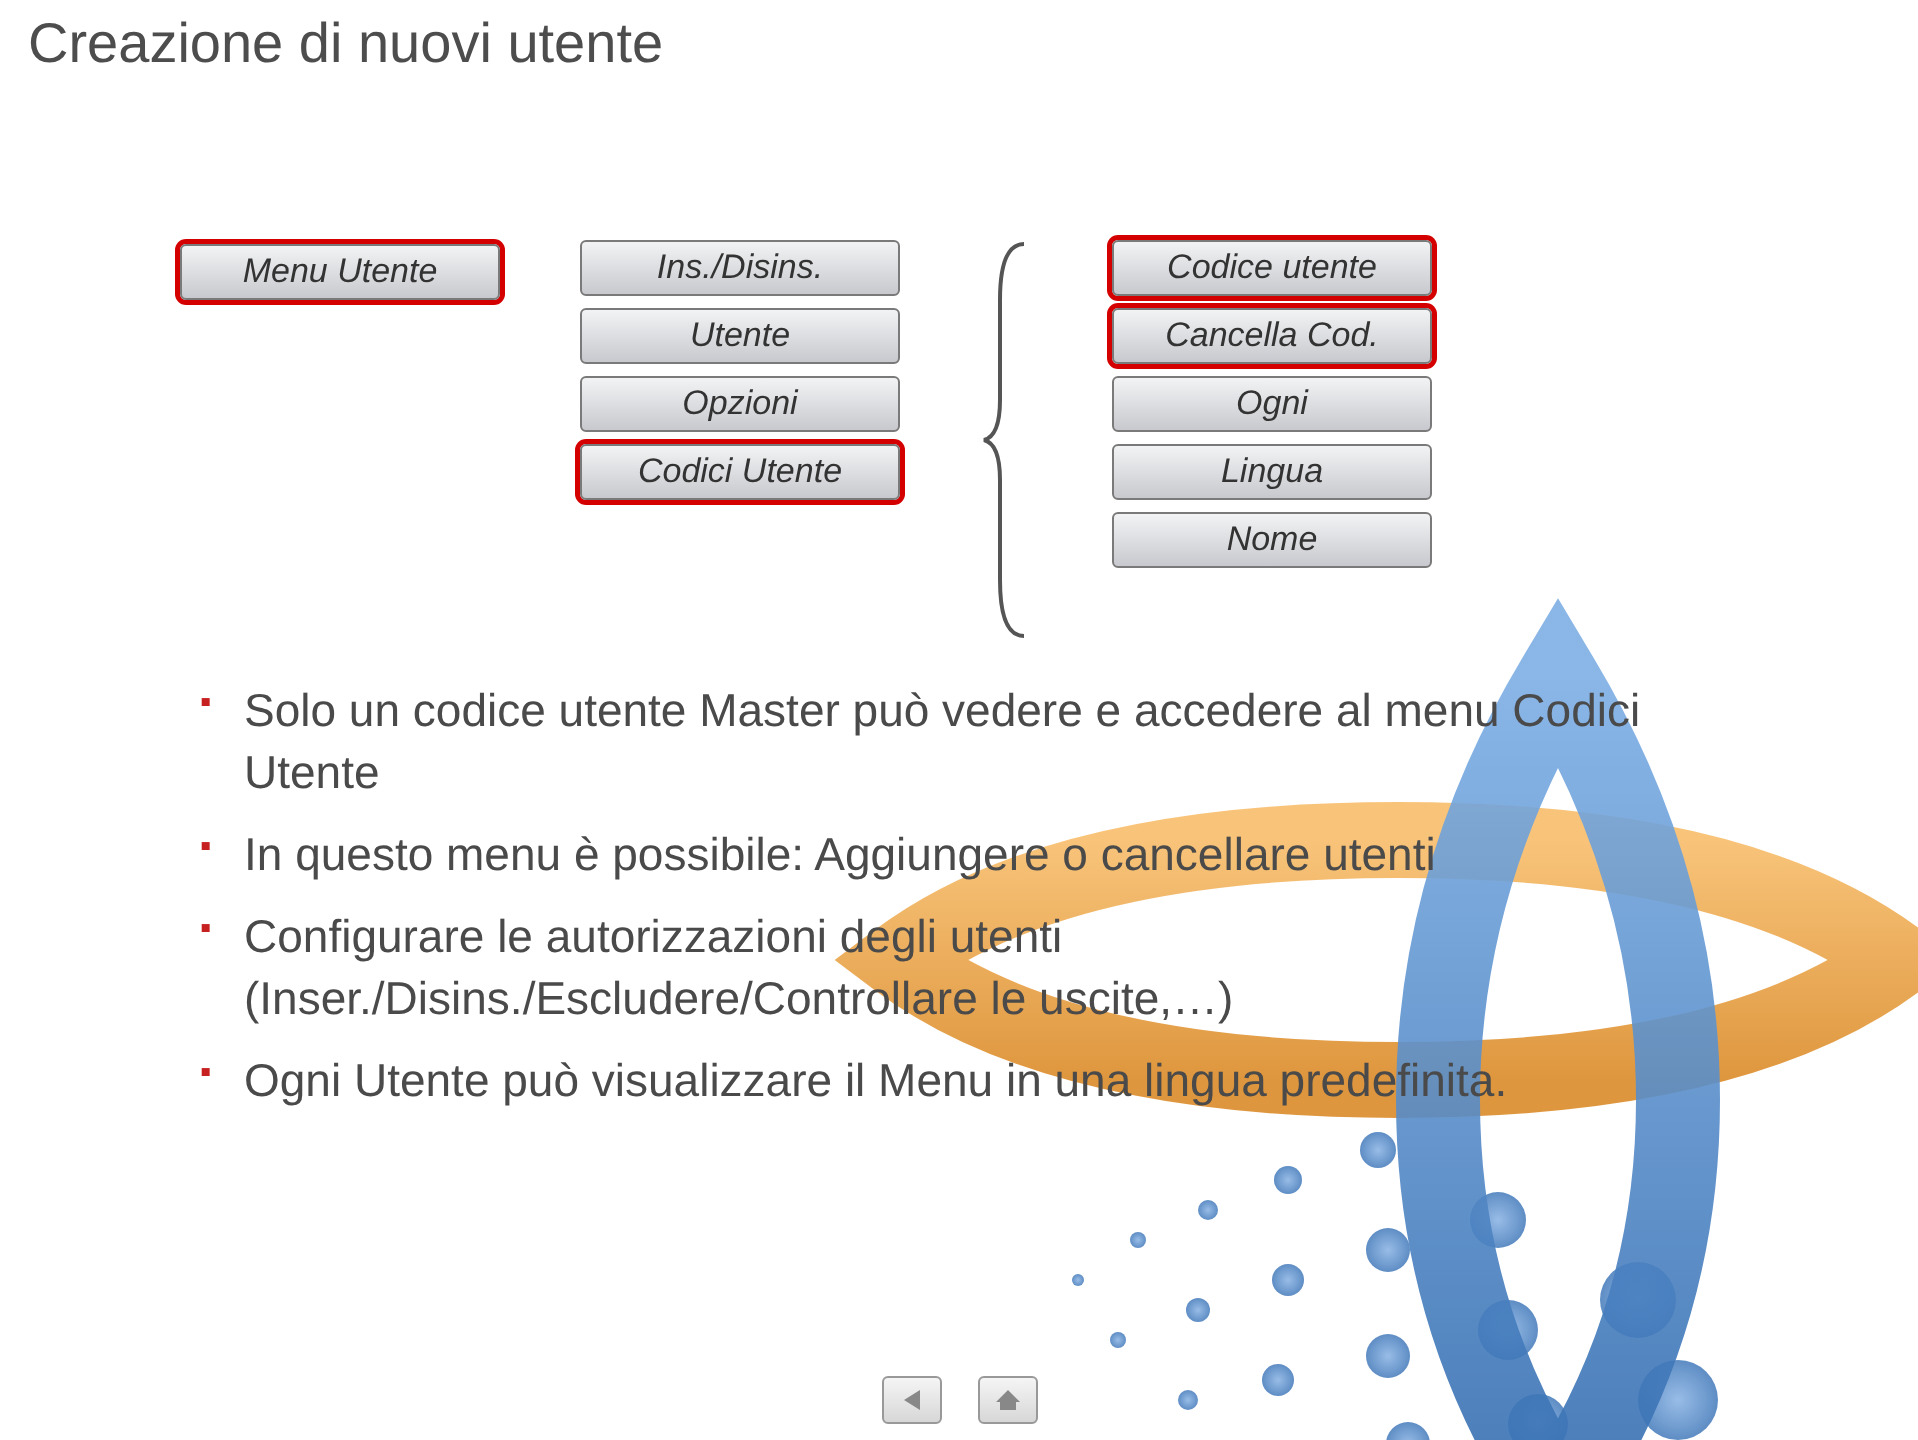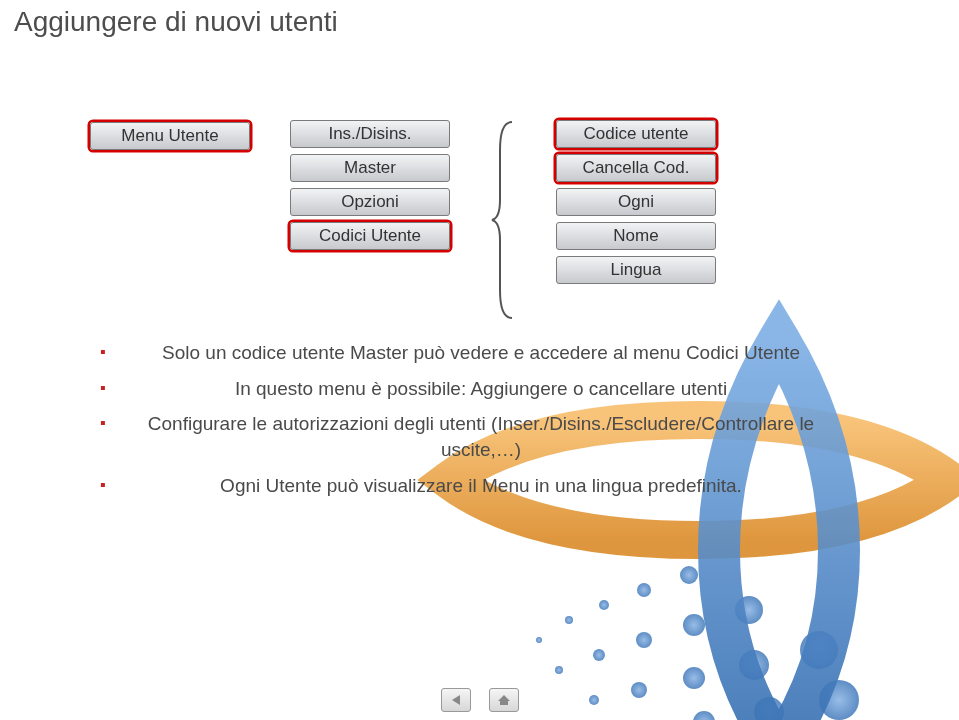--- a/index.html
+++ b/index.html
@@ -37,20 +37,21 @@
     display: flex;
     align-items: flex-start;
     gap: 40px;
     z-index: 2;
   }
   .col {
     display: flex;
     flex-direction: column;
     align-items: flex-start;
     gap: 6px;
+    font-style: italic;
   }
   .mbox {
     min-width: 130px;
     padding: 3px 14px;
     text-align: center;
     font-size: 17px;
     color: #333;
     background: linear-gradient(to bottom, #f2f3f4 0%, #c7c9ce 100%);
     border: 1px solid #7a7a7a;
     border-radius: 3px;
@@ -69,27 +70,26 @@
     left: 100px;
     width: 740px;
     z-index: 2;
   }
   .bullets ul {
     list-style: none;
     padding: 0;
     margin: 0;
   }
   .bullets li {
-    font-size: 19px;
+    font-size: 23px;
     color: #4a4a4a;
     line-height: 1.35;
     margin-bottom: 10px;
     padding-left: 22px;
     position: relative;
-    text-align: center;
   }
   .bullets li::before {
     content: "▪";
     position: absolute;
     left: 0;
     top: 1px;
     color: #c62020;
     font-size: 16px;
   }
   .nav {
@@ -157,45 +157,45 @@
 
   <g opacity="0.9">
     <path d="M300 160 q170 0 250 60 q-80 60 -250 60 q-170 0 -250 -60 q80 -60 250 -60 Z" fill="none" stroke="url(#ringOrange)" stroke-width="38" stroke-linecap="round"></path>
   </g>
 
   <g opacity="0.9">
     <path d="M380 80 q60 100 60 210 q0 110 -60 200 q-60 -90 -60 -200 q0 -110 60 -210 Z" fill="none" stroke="url(#ringBlue)" stroke-width="42" stroke-linecap="round"></path>
   </g>
 </svg>
 
-<div class="slide-title">Aggiungere di nuovi utenti</div>
+<div class="slide-title">Creazione di nuovi utente</div>
 
 <div class="diagram">
   <div class="col" style="margin-top:2px;">
     <div class="mbox redbox">Menu Utente</div>
   </div>
 
   <div class="col">
     <div class="mbox">Ins./Disins.</div>
-    <div class="mbox">Master</div>
+    <div class="mbox">Utente</div>
     <div class="mbox">Opzioni</div>
     <div class="mbox redbox">Codici Utente</div>
   </div>
 
 
   <svg class="brace" viewBox="0 0 26 200" preserveAspectRatio="none" style="height:200px;">
     <path d="M22 2 Q10 2 10 30 L10 80 Q10 98 2 100 Q10 102 10 120 L10 170 Q10 198 22 198" fill="none" stroke="#555" stroke-width="2"></path>
   </svg>
 
   <div class="col">
     <div class="mbox redbox">Codice utente</div>
     <div class="mbox redbox">Cancella Cod.</div>
     <div class="mbox">Ogni</div>
+    <div class="mbox">Lingua</div>
     <div class="mbox">Nome</div>
-    <div class="mbox">Lingua</div>
   </div>
 </div>
 
 <div class="bullets">
   <ul>
     <li>Solo un codice utente Master può vedere e accedere al menu Codici Utente</li>
     <li>In questo menu è possibile: Aggiungere o cancellare utenti</li>
     <li>Configurare le autorizzazioni degli utenti (Inser./Disins./Escludere/Controllare le uscite,…)</li>
     <li>Ogni Utente può visualizzare il Menu in una lingua predefinita.</li>
   </ul>

